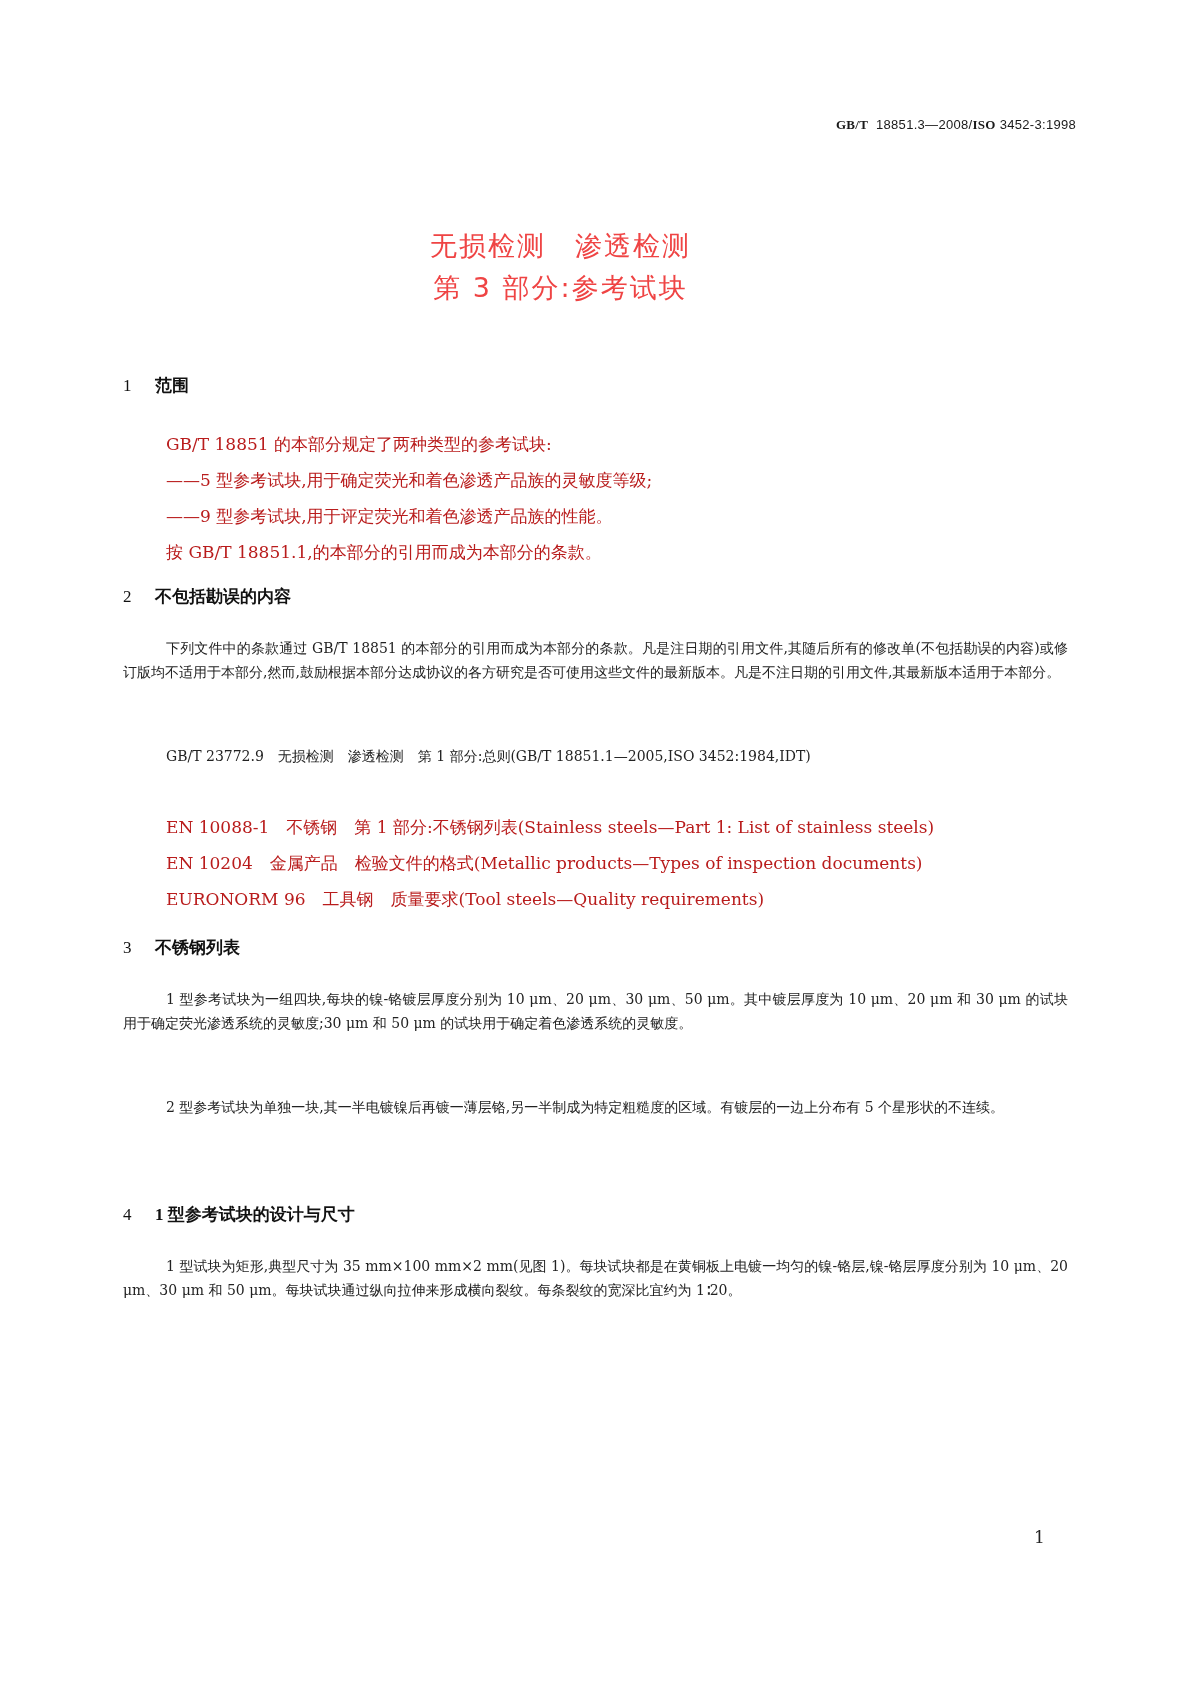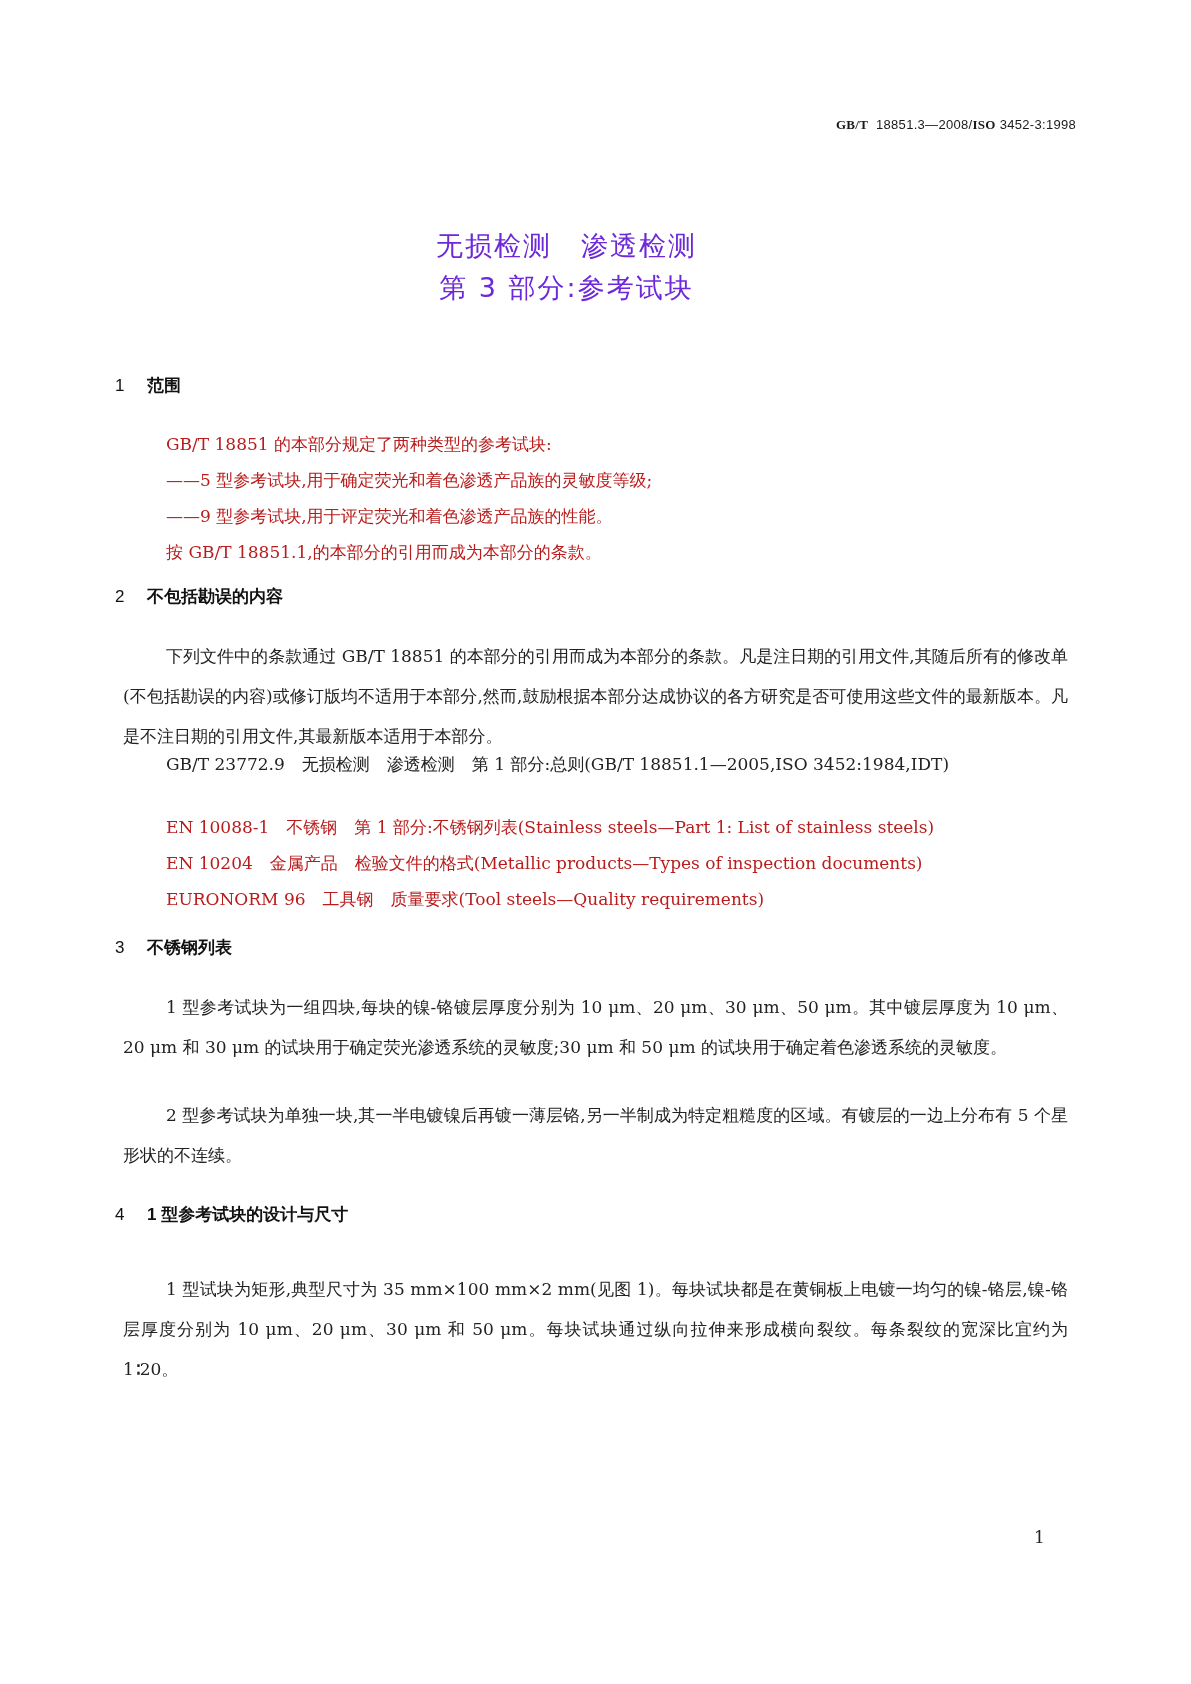--- a/index.html
+++ b/index.html
@@ -8,35 +8,35 @@
       color: #1a1a1a;
       font-family: "DejaVu Serif", "Liberation Serif", serif;
     }
     .header-code {
       position: absolute; top: 117px; right: 115px;
       font-size: 13px; letter-spacing: 0.3px;
       font-family: "Liberation Sans", "DejaVu Sans", sans-serif;
     }
     .header-code .b { font-weight: bold; font-family: "Liberation Serif", "DejaVu Serif", serif; }
     .title {
-      position: absolute; left: 10px; width: 1113px; text-align: center;
+      position: absolute; left: 4px; width: 1113px; text-align: center;
       font-family: "DejaVu Sans", "Liberation Sans", sans-serif;
-      font-size: 27px; letter-spacing: 2px; color: #6d28d9;
+      font-size: 27px; letter-spacing: 2px; color: #ef4444;
     }
     .t1 { top: 228px; }
     .t2 { top: 270px; }
     .sec {
-      position: absolute; left: 115px;
-      font-family: Liberation Sans, sans-serif;
+      position: absolute; left: 123px;
+      font-family: Liberation Serif, serif;
       font-size: 17px; font-weight: bold; color: #111;
     }
     .sec .num { display: inline-block; width: 32px; font-weight: normal; }
     .para {
       position: absolute; left: 123px; width: 945px;
-      font-size: 17px; line-height: 40px; text-align: justify;
+      font-size: 14px; line-height: 24px; text-align: justify;
       color: #222;
     }
     .para.indent { text-indent: 43px; }
     .line {
       position: absolute; left: 166px; font-size: 17px; color: #b91c1c; white-space: nowrap;
     }
     .pagenum {
       position: absolute; top: 1527px; left: 1034px; font-size: 17px; color: #222;
     }
   </style>
@@ -71,15 +71,15 @@
 
 <div class="sec" style="top:936px;">
   <span class="num">3</span><span>不锈钢列表</span>
 </div>
 <div class="para indent" style="top:987px;">1 型参考试块为一组四块,每块的镍-铬镀层厚度分别为 10 μm、20 μm、30 μm、50 μm。其中镀层厚度为 10 μm、20 μm 和 30 μm 的试块用于确定荧光渗透系统的灵敏度;30 μm 和 50 μm 的试块用于确定着色渗透系统的灵敏度。</div>
 <div class="para indent" style="top:1095px;">2 型参考试块为单独一块,其一半电镀镍后再镀一薄层铬,另一半制成为特定粗糙度的区域。有镀层的一边上分布有 5 个星形状的不连续。</div>
 
 <div class="sec" style="top:1203px;">
   <span class="num">4</span><span>1 型参考试块的设计与尺寸</span>
 </div>
-<div class="para indent" style="top:1254px;margin-top:15px;">1 型试块为矩形,典型尺寸为 35 mm×100 mm×2 mm(见图 1)。每块试块都是在黄铜板上电镀一均匀的镍-铬层,镍-铬层厚度分别为 10 μm、20 μm、30 μm 和 50 μm。每块试块通过纵向拉伸来形成横向裂纹。每条裂纹的宽深比宜约为 1∶20。</div>
+<div class="para indent" style="top:1254px;">1 型试块为矩形,典型尺寸为 35 mm×100 mm×2 mm(见图 1)。每块试块都是在黄铜板上电镀一均匀的镍-铬层,镍-铬层厚度分别为 10 μm、20 μm、30 μm 和 50 μm。每块试块通过纵向拉伸来形成横向裂纹。每条裂纹的宽深比宜约为 1∶20。</div>
 
 <div class="pagenum">1</div>
 
 </body></html>

